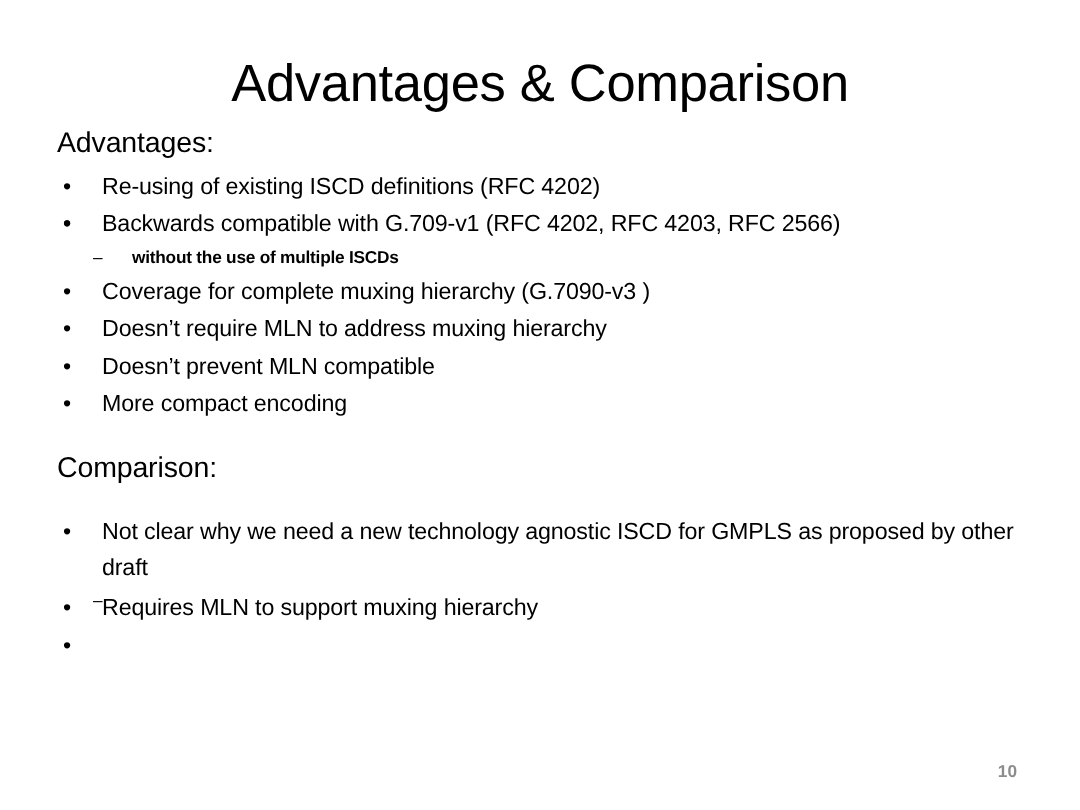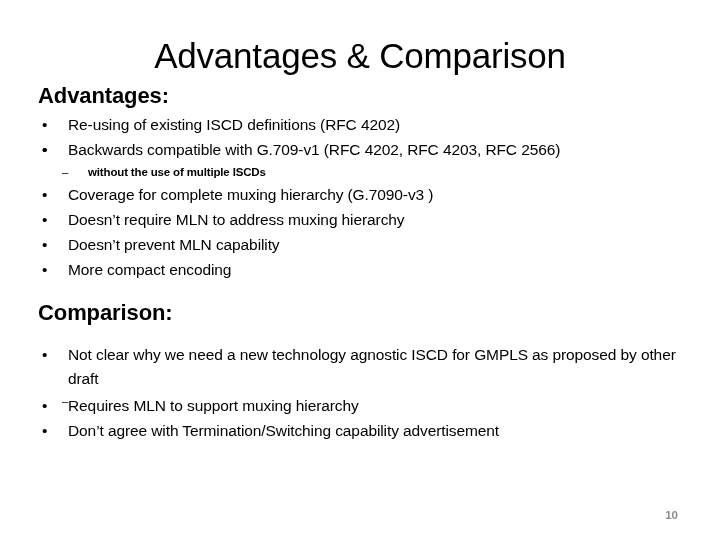--- a/index.html
+++ b/index.html
@@ -39,22 +39,22 @@
 
   
   .body {
     position: absolute;
     left: 38px;
     top: 84px;
     width: 654px;
   }
 
   .section-heading {
-    font-size: 22px;
-    font-weight: 700;
+    font-size: 19px;
+    font-weight: 400;
     line-height: 24px;
     margin: 0 0 5px 0;
     letter-spacing: -0.1px;
   }
   .section-heading.comparison {
     margin-top: 19px;
     margin-bottom: 18px;
   }
 
   ul.level1 {
@@ -157,21 +157,21 @@
       <li class="bullet">
         <span class="marker">•</span>
         <span>Coverage for complete muxing hierarchy (G.7090-v3 )</span>
       </li>
       <li class="bullet">
         <span class="marker">•</span>
         <span>Doesn’t require MLN to address muxing hierarchy</span>
       </li>
       <li class="bullet">
         <span class="marker">•</span>
-        <span>Doesn’t prevent MLN capability</span>
+        <span>Doesn’t prevent MLN compatible</span>
       </li>
       <li class="bullet">
         <span class="marker">•</span>
         <span>More compact encoding</span>
       </li>
     </ul>
 
     <div class="section-heading comparison">Comparison:</div>
 
     <ul class="level1">
@@ -187,21 +187,20 @@
       </li>
     </ul>
 
     <ul class="level1 gap-after-sub">
       <li class="bullet">
         <span class="marker">•</span>
         <span>Requires MLN to support muxing hierarchy</span>
       </li>
       <li class="bullet">
         <span class="marker">•</span>
-        <span>Don’t agree with Termination/Switching capability advertisement</span>
       </li>
     </ul>
 
   </div>
 
   <div class="slide-number">10</div>
 
 </div>
 
 </body></html>

